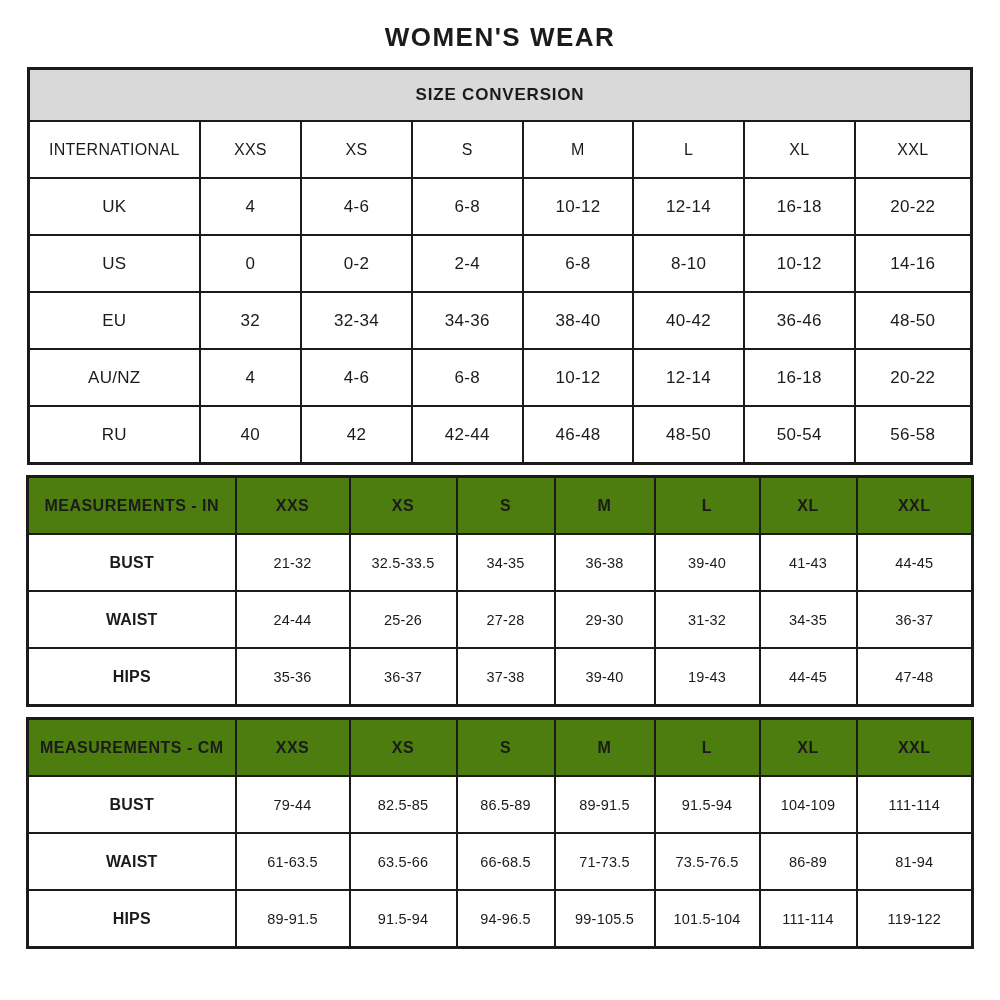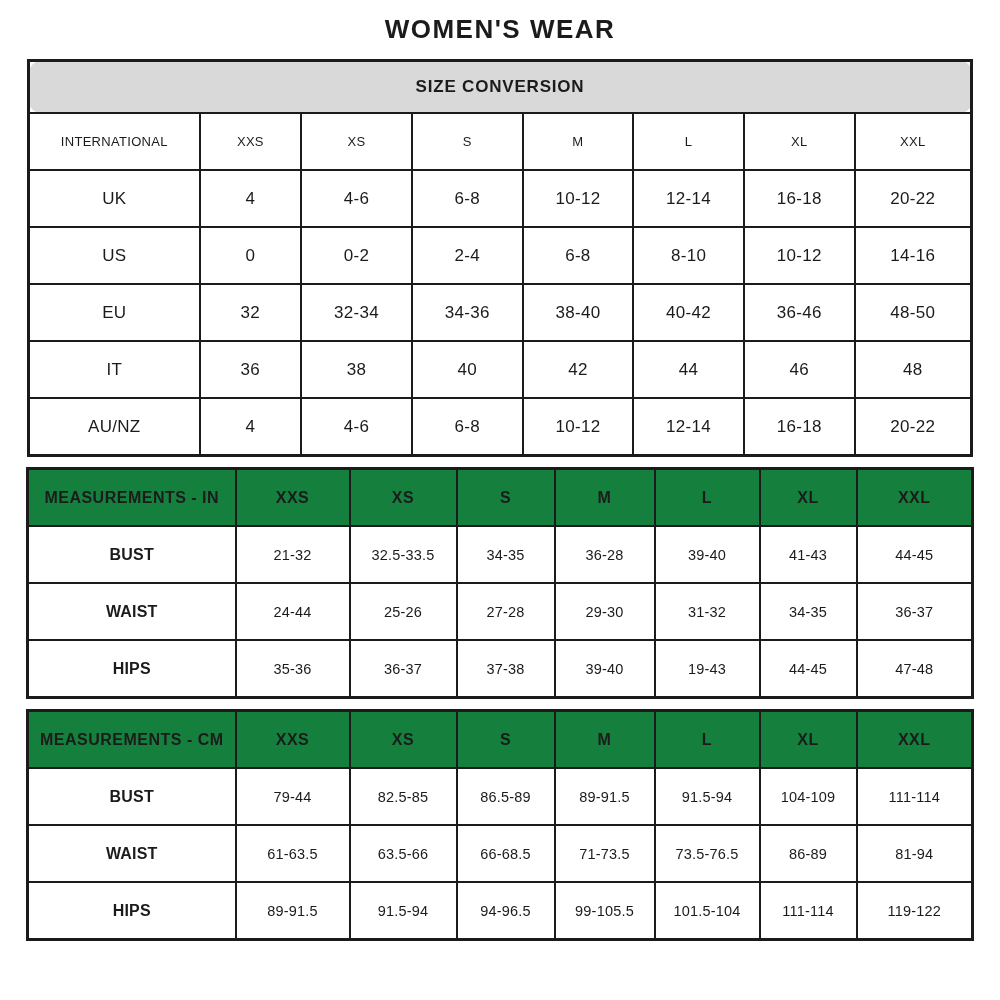--- a/index.html
+++ b/index.html
@@ -8,21 +8,21 @@
     background: #ffffff;
     width: 1000px;
     height: 1000px;
     font-family: "Liberation Sans", sans-serif;
     color: #1b1b1b;
   }
   .page {
     width: 1000px;
     height: 1000px;
     box-sizing: border-box;
-    padding-top: 12px;
+    padding-top: 20px;
   }
   h1.title {
     text-align: center;
     font-size: 26px;
     font-weight: 700;
     letter-spacing: 1.5px;
     margin: 2px 0 14px 0;
     color: #1b1b1b;
   }
   table.tbl {
@@ -34,33 +34,33 @@
   }
   table.tbl td {
     border: 2px solid #1b1b1b;
     text-align: center;
     vertical-align: middle;
     padding: 0;
     overflow: hidden;
     white-space: nowrap;
   }
   
-  .t1 td { height: 55px; font-size: 17px; letter-spacing: 0.3px; border-radius: 12px; }
+  .t1 td { height: 55px; font-size: 17px; letter-spacing: 0.3px; }
   .t1 tr.banner-row td {
     height: 50px;
     background: #d9d9d9;
     font-weight: 700;
     font-size: 17px;
     letter-spacing: 0.8px;
   }
-  .t1 tr.head td { background: #ffffff; font-size: 13px; }
+  .t1 tr.head td { background: #ffffff; font-size: 16px; }
   
   .t2 td, .t3 td { height: 55px; font-size: 14.5px; letter-spacing: 0.2px; }
   .t2 tr.head td, .t3 tr.head td {
-    background: #15803d;
+    background: #4d7c0f;
     font-weight: 700;
     font-size: 16px;
     letter-spacing: 0.5px;
   }
   .t2 td.rowlabel, .t3 td.rowlabel { font-size: 16px; font-weight: bold; }
 </style>
 </head>
 <body>
 
 <div class="page">
@@ -116,38 +116,38 @@
           <td class="rowlabel">EU</td>
           <td>32</td>
           <td>32-34</td>
           <td>34-36</td>
           <td>38-40</td>
           <td>40-42</td>
           <td>36-46</td>
           <td>48-50</td>
         </tr>
         <tr>
-          <td class="rowlabel">IT</td>
-          <td>36</td>
-          <td>38</td>
-          <td>40</td>
-          <td>42</td>
-          <td>44</td>
-          <td>46</td>
-          <td>48</td>
-        </tr>
-        <tr>
           <td class="rowlabel">AU/NZ</td>
           <td>4</td>
           <td>4-6</td>
           <td>6-8</td>
           <td>10-12</td>
           <td>12-14</td>
           <td>16-18</td>
           <td>20-22</td>
+        </tr>
+        <tr>
+          <td class="rowlabel">RU</td>
+          <td>40</td>
+          <td>42</td>
+          <td>42-44</td>
+          <td>46-48</td>
+          <td>48-50</td>
+          <td>50-54</td>
+          <td>56-58</td>
         </tr>
       </tbody>
     </table>
 
   <table class="tbl t2">
     <colgroup>
       <col style="width:208px">
       <col style="width:114px">
         <col style="width:107px">
         <col style="width:98px">
@@ -165,21 +165,21 @@
           <td>M</td>
           <td>L</td>
           <td>XL</td>
           <td>XXL</td>
         </tr>
         <tr>
           <td class="rowlabel">BUST</td>
           <td>21-32</td>
           <td>32.5-33.5</td>
           <td>34-35</td>
-          <td>36-28</td>
+          <td>36-38</td>
           <td>39-40</td>
           <td>41-43</td>
           <td>44-45</td>
         </tr>
         <tr>
           <td class="rowlabel">WAIST</td>
           <td>24-44</td>
           <td>25-26</td>
           <td>27-28</td>
           <td>29-30</td>

